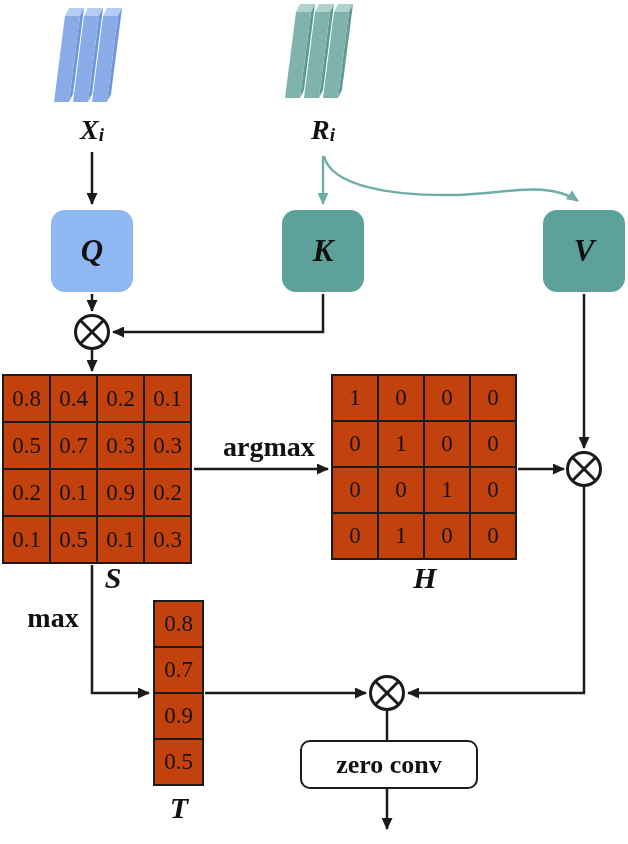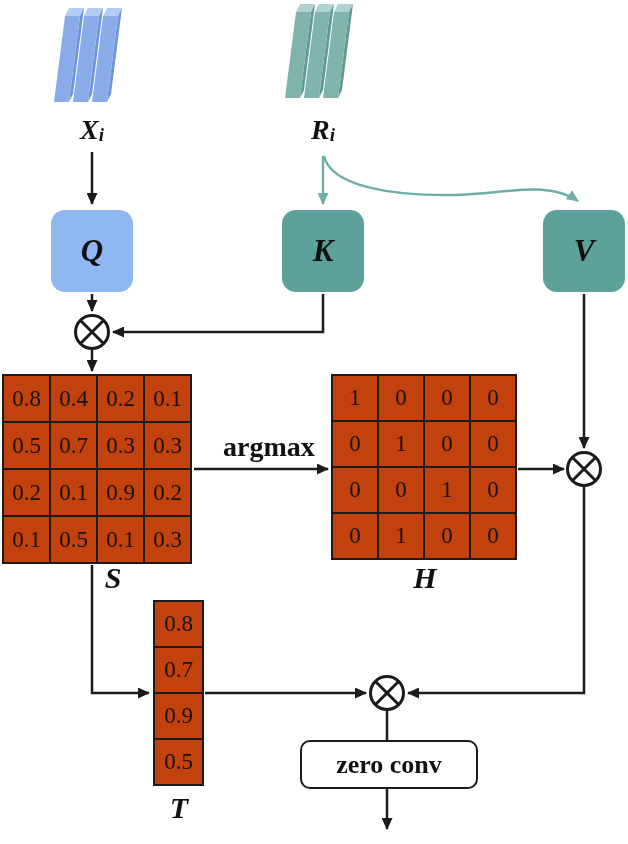--- a/index.html
+++ b/index.html
@@ -186,18 +186,21 @@
     <div class="cell">0.9</div>
     <div class="cell">0.5</div>
   </div>
   <div class="mathlabel" style="left:162px;top:792px;width:34px;height:32px;font-size:30px;">
     <span>T</span>
   </div>
 
   <div class="oplabel" style="left:192px;top:430px;width:120px;height:34px;padding-left:17px;">
     <span>argmax</span>
   </div>
+  <div class="oplabel" style="left:20px;top:601px;width:66px;height:34px;">
+    <span>max</span>
+  </div>
 
   <div class="zeroconv">
     <span>zero conv</span>
   </div>
 
 </div>
 
 </body></html>

